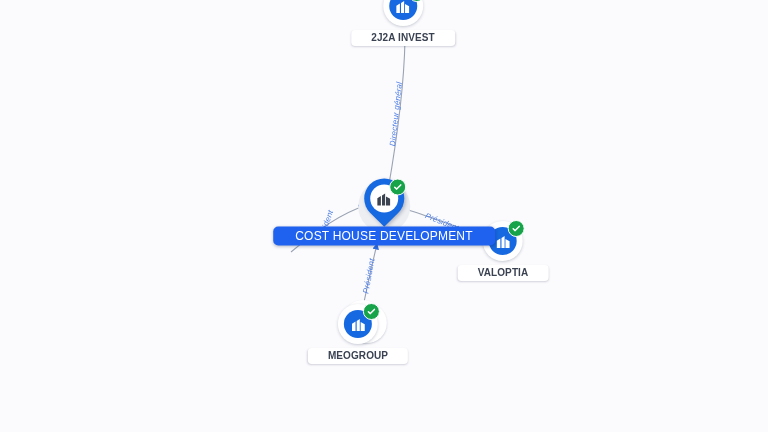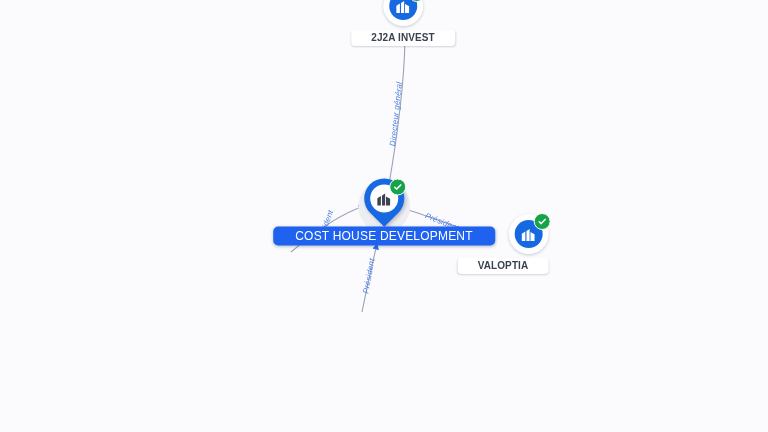--- a/index.html
+++ b/index.html
@@ -219,39 +219,57 @@
                    M17 13h1.5v1.6H17V13zm0 3.2h1.5v1.6H17v-1.6z"></path>
         </svg>
       </div>
       <span class="check-badge">
         
       </span>
     </div>
     <span class="node-label">2J2A INVEST</span>
   </div>
 
-  <div class="node" style="left:503px; top:244px;align-items:flex-end;">
+  <div class="node" style="left:503px; top:251px;">
     <div class="node-disc">
       <div class="node-inner">
         <svg width="17" height="17" viewBox="0 0 24 24" fill="#ffffff">
           <path d="M3 21V11l5-3.2V21H3zm6.6 0V7.2L14 4.4V21H9.6zM15.2 21V8.6l5.8 2.9V21h-5.8z
                    M5 13h1.4v1.6H5V13zm0 3h1.4v1.6H5V16z
                    M11 9.6h1.5v1.7H11V9.6zm0 3.2h1.5v1.7H11v-1.7zm0 3.2h1.5v1.7H11V16z
                    M17 13h1.5v1.6H17V13zm0 3.2h1.5v1.6H17v-1.6z"></path>
         </svg>
       </div>
       <span class="check-badge">
         <svg width="9" height="9" viewBox="0 0 12 12">
           <path d="M2 6.3 L4.6 8.8 L10 3.2" fill="none" stroke="#ffffff" stroke-width="2" stroke-linecap="round" stroke-linejoin="round"></path>
         </svg>
       </span>
     </div>
     <span class="node-label">VALOPTIA</span>
   </div>
 
+  <div class="node" style="left:358px; top:334px;">
+    <div class="node-disc stacked">
+      <div class="node-inner">
+        <svg width="17" height="17" viewBox="0 0 24 24" fill="#ffffff">
+          <path d="M3 21V11l5-3.2V21H3zm6.6 0V7.2L14 4.4V21H9.6zM15.2 21V8.6l5.8 2.9V21h-5.8z
+                   M5 13h1.4v1.6H5V13zm0 3h1.4v1.6H5V16z
+                   M11 9.6h1.5v1.7H11V9.6zm0 3.2h1.5v1.7H11v-1.7zm0 3.2h1.5v1.7H11V16z
+                   M17 13h1.5v1.6H17V13zm0 3.2h1.5v1.6H17v-1.6z"></path>
+        </svg>
+      </div>
+      <span class="check-badge">
+        <svg width="9" height="9" viewBox="0 0 12 12">
+          <path d="M2 6.3 L4.6 8.8 L10 3.2" fill="none" stroke="#ffffff" stroke-width="2" stroke-linecap="round" stroke-linejoin="round"></path>
+        </svg>
+      </span>
+    </div>
+    <span class="node-label">MEOGROUP</span>
+  </div>
 
 
   <div class="edge-label" style="left:396px; top:114px; transform:translate(-50%,-50%) rotate(-84deg);">Directeur général</div>
 
   <div class="edge-label" style="left:442px; top:222px; transform:translate(-50%,-50%) rotate(22deg);">Président</div>
 
   <div class="edge-label" style="left:369px; top:276px; transform:translate(-50%,-50%) rotate(-80deg);">Président</div>
 
   <div class="edge-label" style="left:325px; top:227px; transform:translate(-50%,-50%) rotate(-70deg);">Président</div>
 

